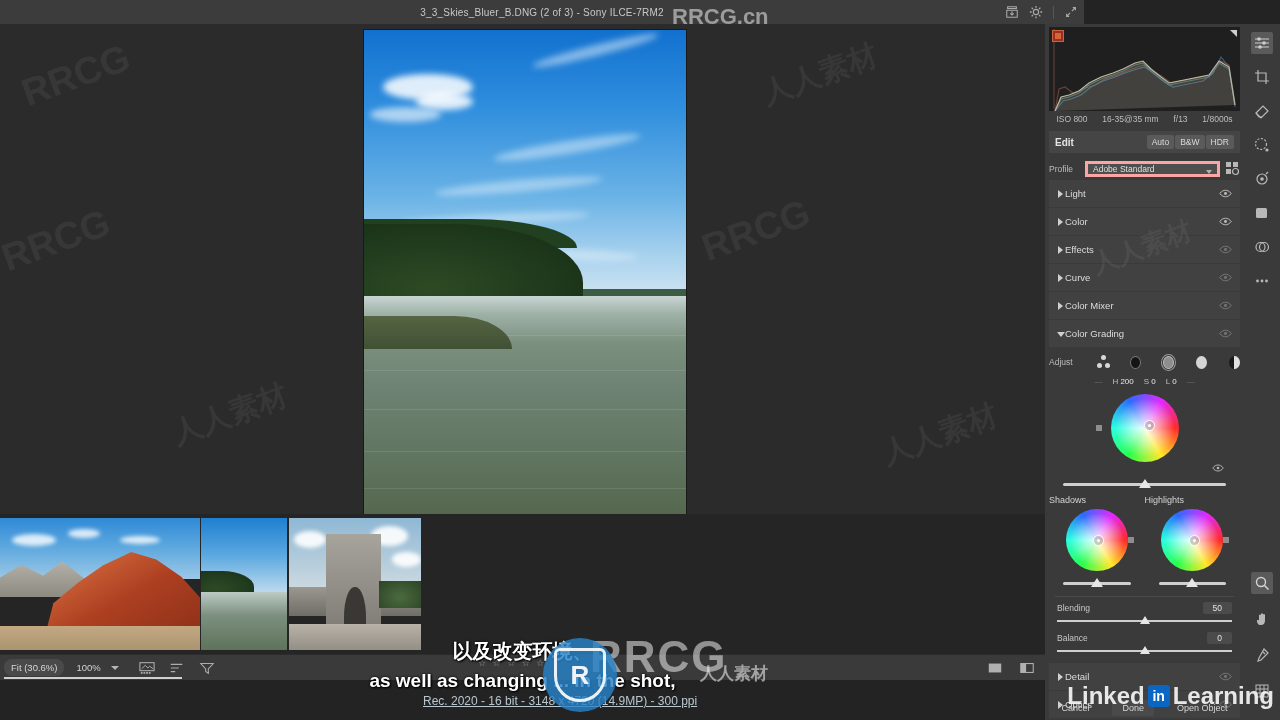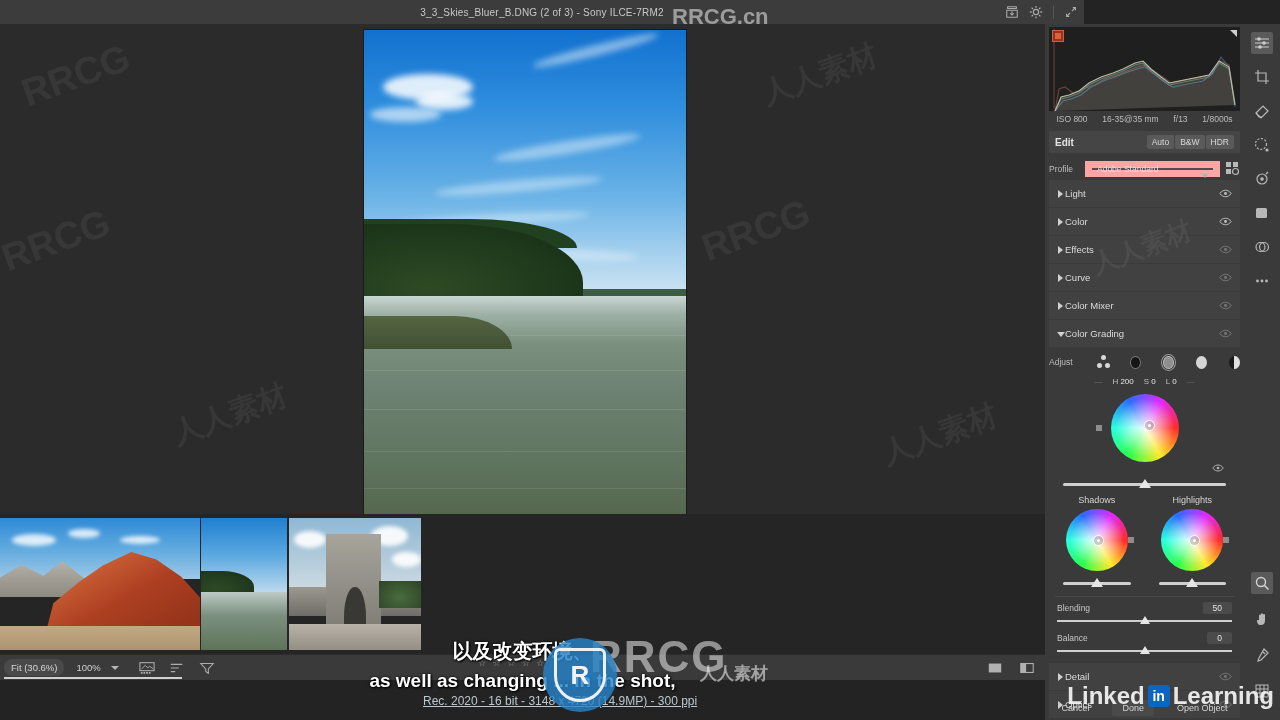--- a/index.html
+++ b/index.html
@@ -179,21 +179,21 @@
   }
   .editbar .lbl { font-size:10px; color:#e3e3e3; font-weight:bold; }
   .editbar .pills { margin-left:auto; display:flex; gap:1px; }
   .pill { font-size: 8.5px; color:#d8d8d8; background:#5a5a5a; padding:2px 5px; border-radius:2px; }
   .profilerow {
     display:flex; align-items:center; height:20px; margin: 6px 4px 0 4px;
     background:#3a3a3a; gap:6px;
   }
   .profilerow .plbl { font-size:8.5px; color:#bdbdbd; width:30px; }
   .pselect {
-    flex:1; height:16px; background:#4e4e4e; border:7px solid #fca5a5;
+    flex:1; height:16px; background:#4e4e4e; border:3px solid #fca5a5;
     font-size:8.5px; color:#e0e0e0; display:flex; align-items:center;
     padding: 0 5px; position:relative;
   }
   .pselect .pc {
     position:absolute; right:5px; top:6px; width:0;height:0;
     border-left:3.5px solid transparent;border-right:3.5px solid transparent;border-top:4px solid #b0b0b0;
   }
   .gridic { width:14px; height:14px; opacity:.85; }
 
   .section {
@@ -247,21 +247,21 @@
   .slider { position:relative; height:12px; margin: 7px 14px 0 14px; }
   .slider .track { position:absolute; left:0; right:0; top:4px; height:3px; background:#cfcfcf; border-radius:2px; }
   .slider .tri {
     position:absolute; top:0; width:0;height:0;
     border-left:6px solid transparent;border-right:6px solid transparent;border-bottom:9px solid #e6e6e6;
     transform: translateX(-6px);
   }
   .mastereye { display:flex; justify-content:flex-end; padding-right:16px; }
 
   .shrow { display:flex; margin-top:4px; }
-  .shcol { flex:1; text-align:center; }
+  .shcol { flex:1; text-align:left; }
   .shcol .cap { font-size:9px; color:#d4d4d4; margin-bottom:4px; }
   .sqdot { position:absolute; width:6px;height:6px;background:#8d8d8d; top:50%; margin-top:-3px; }
 
   .vrow { margin: 5px 8px 0 8px; }
   .vrow .vtop { display:flex; align-items:center; font-size:8.5px; color:#c6c6c6; }
   .vrow .vval { margin-left:auto; background:#4b4b4b; color:#e2e2e2; font-size:8.5px; padding:1px 10px; border-radius:2px; }
   .vslider { position:relative; height:11px; margin-top:2px; }
   .vslider .track { position:absolute; left:0; right:0; top:4px; height:2px; background:#cfcfcf; }
   .vslider .tri { position:absolute; top:0; width:0;height:0;
     border-left:5px solid transparent;border-right:5px solid transparent;border-bottom:8px solid #e6e6e6;

